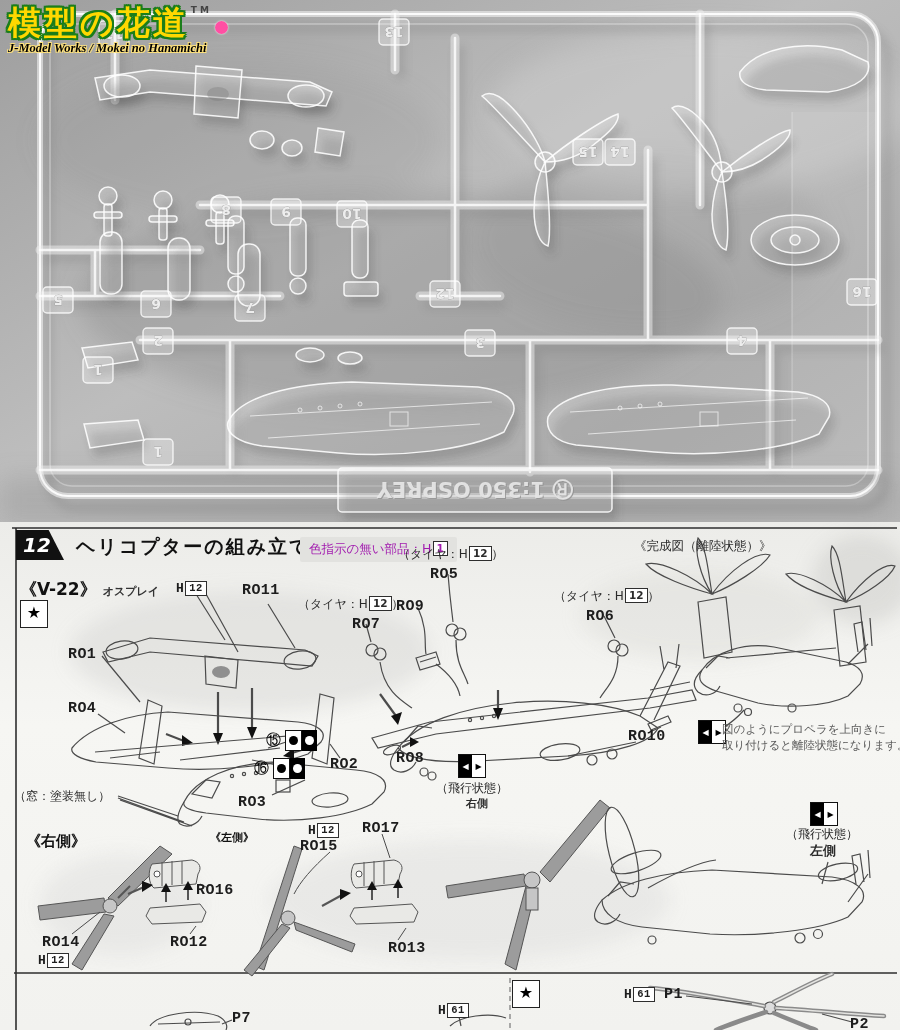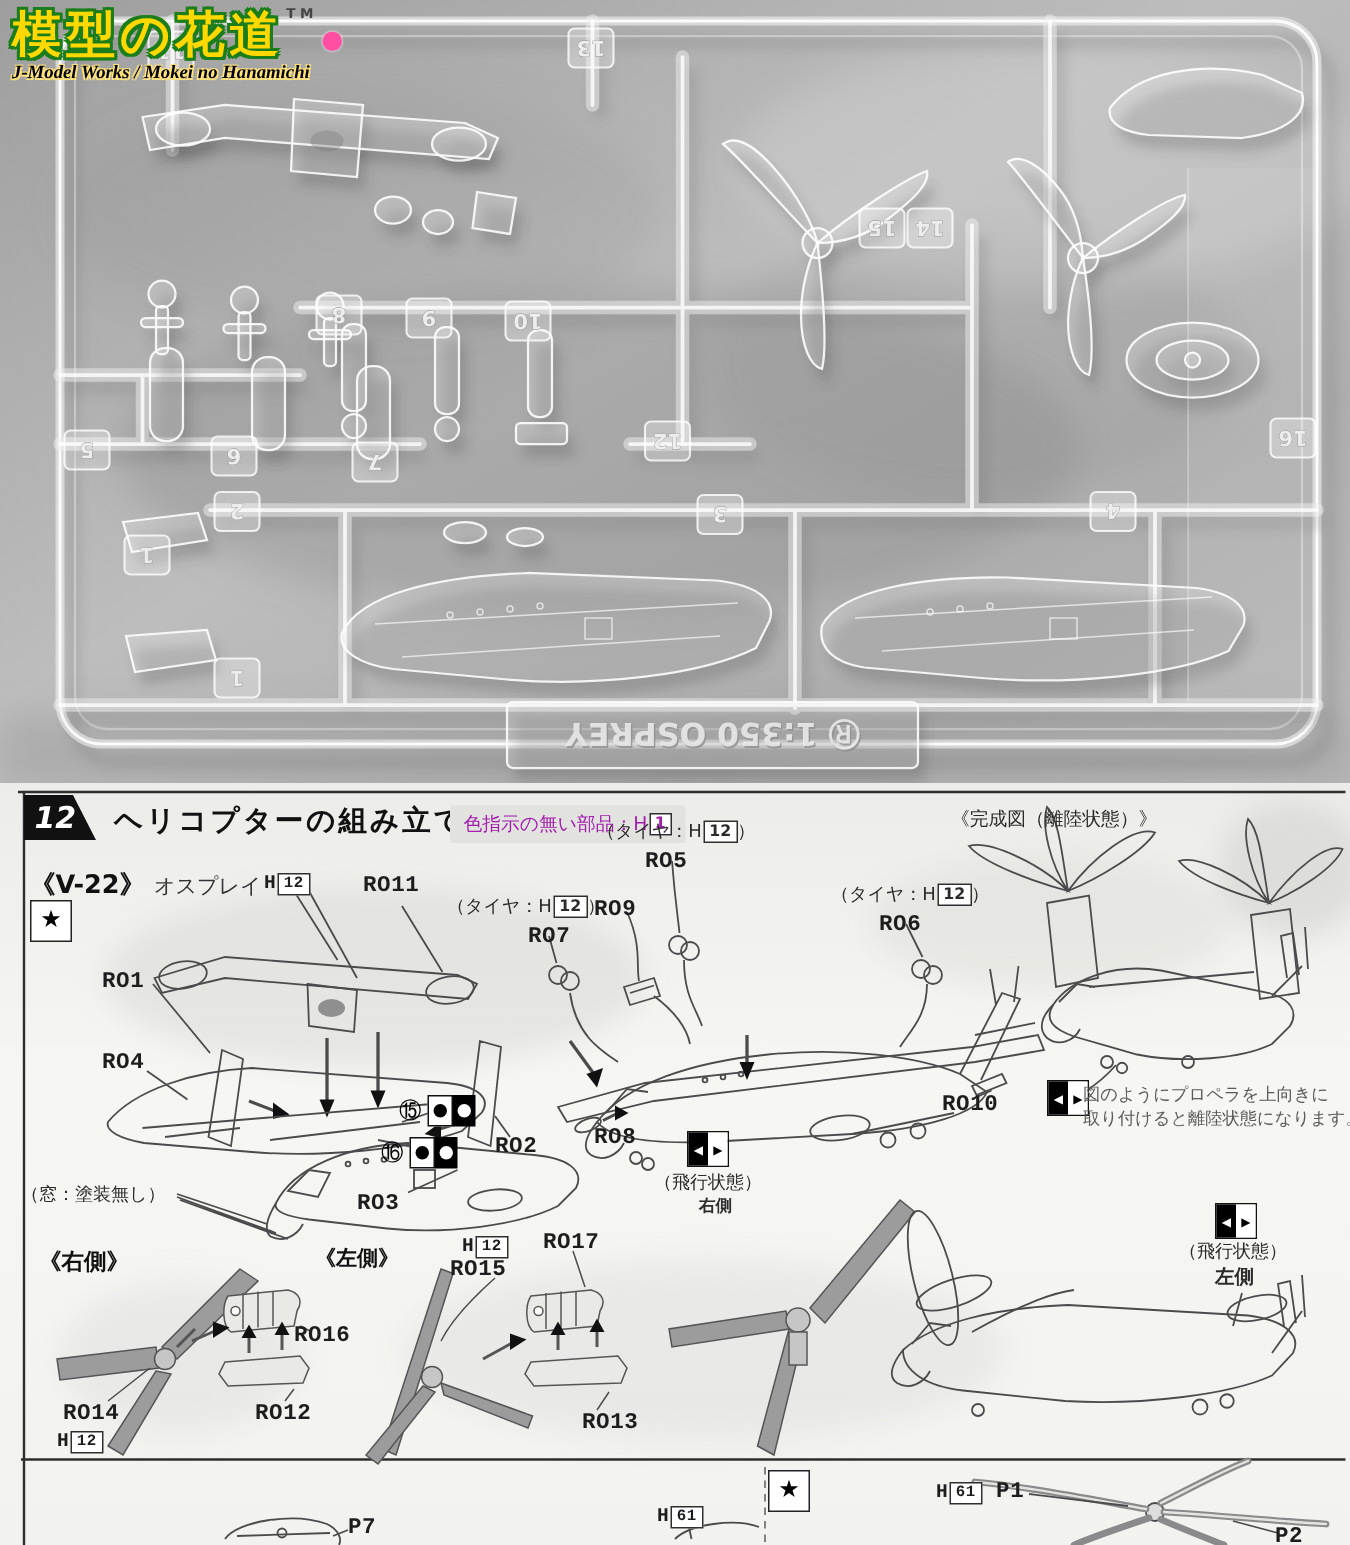--- a/index.html
+++ b/index.html
@@ -14,21 +14,21 @@
   .logo-dot{display:inline-block;width:13px;height:13px;border-radius:50%;background:#ff4fa3;margin-left:3px;box-shadow:0 0 2px #fff;}
   .logo-s{margin-top:3px;font-family:"Liberation Serif",serif;font-style:italic;font-weight:700;font-size:12.5px;color:#000000;
     text-shadow:1px 1px 0 #ffe27a,-1px -1px 0 #ffe27a,1px -1px 0 #ffe27a,-1px 1px 0 #ffe27a;}
   
   .sheet{position:absolute;top:522px;left:0;width:900px;height:508px;background:linear-gradient(#ecece9,#f6f6f3 40%,#f2f2ef);}
   .sheet svg{position:absolute;inset:0;}
   .lbl{position:absolute;font-weight:700;font-size:15px;color:#1d1d1d;letter-spacing:.4px;font-family:Liberation Mono, monospace;white-space:nowrap;}
   .jp{position:absolute;font-size:12px;color:#2b2b2b;white-space:nowrap;}
   .jp.gray{color:#5a5a5a;font-size:11.5px;}
   .sec{position:absolute;font-weight:700;font-size:16px;color:#111;white-space:nowrap;}
-  .sub{font-weight:400;font-size:14px;color:#333;margin-left:6px;}
+  .sub{font-weight:700;font-size:11px;color:#333;margin-left:6px;}
   .nbox{display:inline-block;border:1px solid #2e2e2e;background:#fff;font-weight:700;font-size:10.5px;line-height:13px;padding:0 3px;vertical-align:1px;margin-left:1px;}
   .hpre{font-weight:700;font-size:13px;}
   .stepbox{position:absolute;width:48px;height:30px;background:#111;clip-path:polygon(0 0,68% 0,100% 100%,0 100%);color:#fff;font-weight:900;font-size:20px;font-style:italic;line-height:30px;padding-left:7px;box-sizing:border-box;}
   .title{position:absolute;font-weight:900;font-size:19px;color:#111;letter-spacing:2px;white-space:nowrap;}
   .cnote{position:absolute;background:#e2e2df;border-radius:2px;padding:4px 9px;font-size:12.5px;color:#a21caf;white-space:nowrap;}
   .sbox{position:absolute;width:26px;height:26px;border:1.6px solid #222;background:#fff;text-align:center;line-height:24px;font-size:16px;color:#000;}
   .dicon{position:absolute;width:32px;height:21px;display:flex;}
   .dicon .w{flex:1;background:#fff;border:1px solid #111;display:flex;align-items:center;justify-content:center;}
   .dicon .b{flex:1;background:#000;display:flex;align-items:center;justify-content:center;}
   .dicon .w i{width:9px;height:9px;border-radius:50%;background:#000;}
@@ -454,21 +454,21 @@
     <div class="lbl" style="left:628px;top:206px">RO10</div>
 
     <div class="aicon" style="left:698px;top:198px">
         <span class="b"></span>
         <span class="w"></span>
       </div>
     <div class="jp gray" style="left:722px;top:200px">図のようにプロペラを上向きに</div>
     <div class="jp gray" style="left:722px;top:216px">取り付けると離陸状態になります。</div>
 
     <div class="sec" style="left:26px;top:310px;font-size:15px">《右側》</div>
-    <div class="sec" style="left:210px;top:308px;font-size:14px">《左側》</div>
+    <div class="sec" style="left:210px;top:308px;font-size:11px">《左側》</div>
     <div class="lbl" style="left:308px;top:300px"><span class="hpre">H</span><span class="nbox">12</span></div>
     <div class="lbl" style="left:300px;top:316px">RO15</div>
     <div class="lbl" style="left:362px;top:298px">RO17</div>
     <div class="lbl" style="left:196px;top:360px">RO16</div>
     <div class="lbl" style="left:42px;top:412px">RO14</div>
     <div class="lbl" style="left:38px;top:430px"><span class="hpre">H</span><span class="nbox">12</span></div>
     <div class="lbl" style="left:170px;top:412px">RO12</div>
     <div class="lbl" style="left:388px;top:418px">RO13</div>
 
     <div class="aicon" style="left:810px;top:280px">

